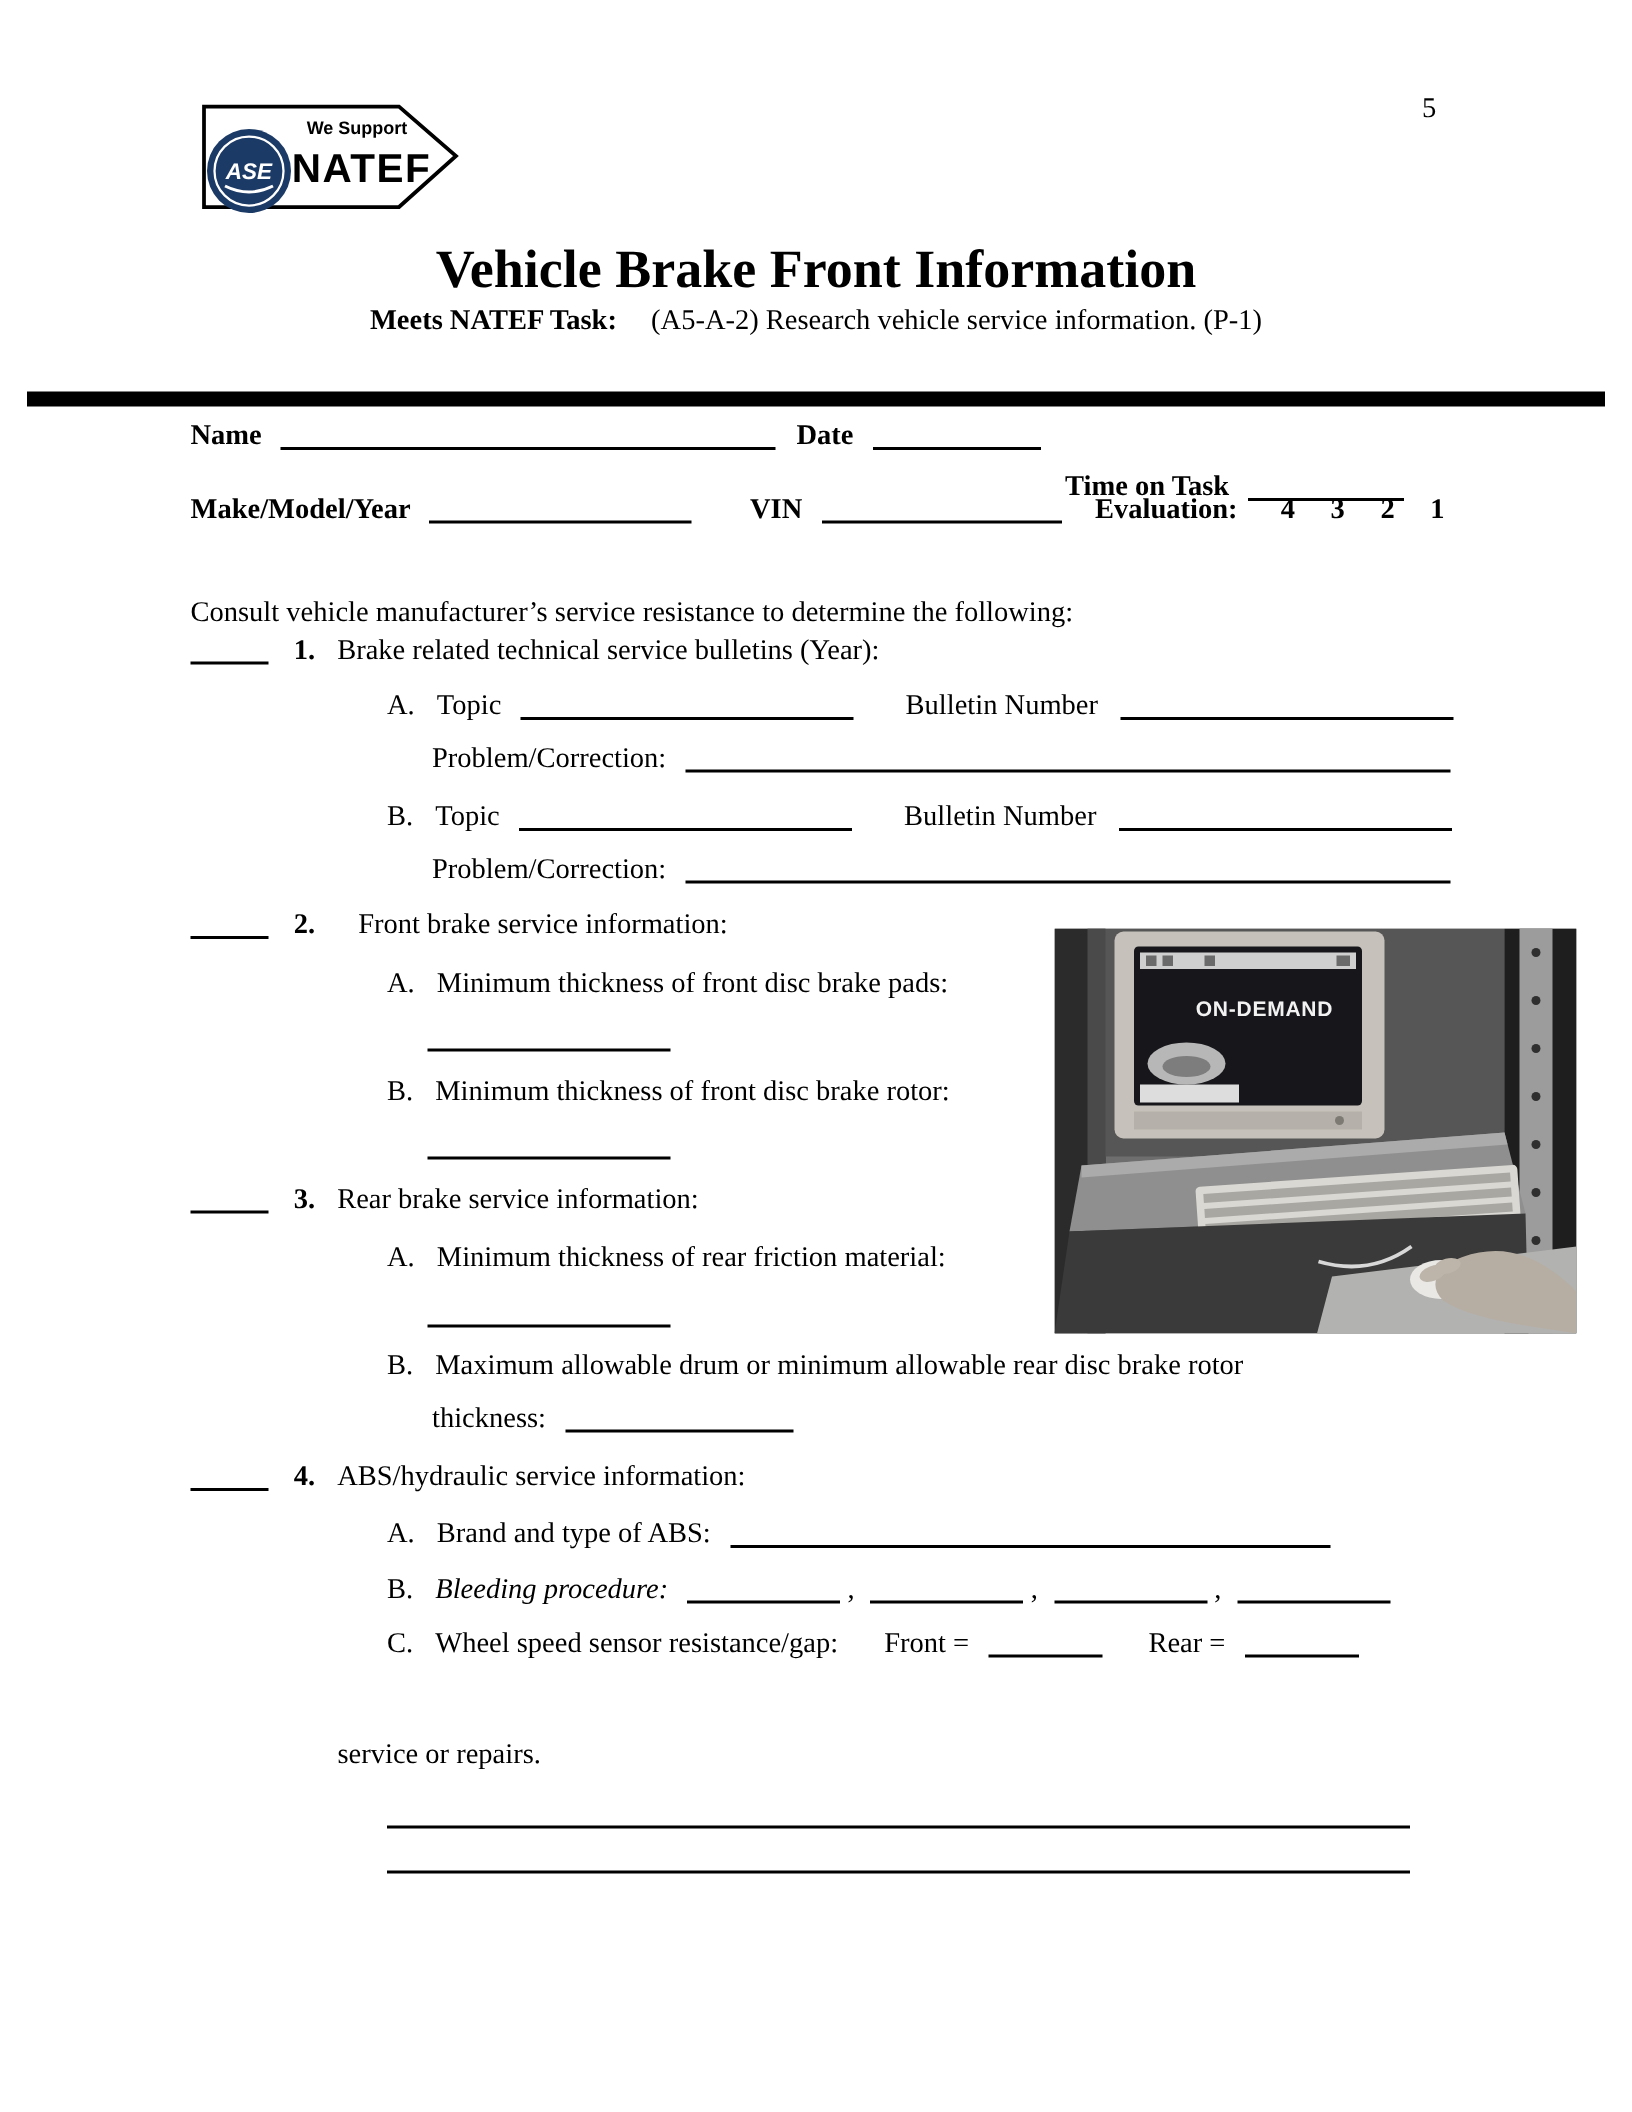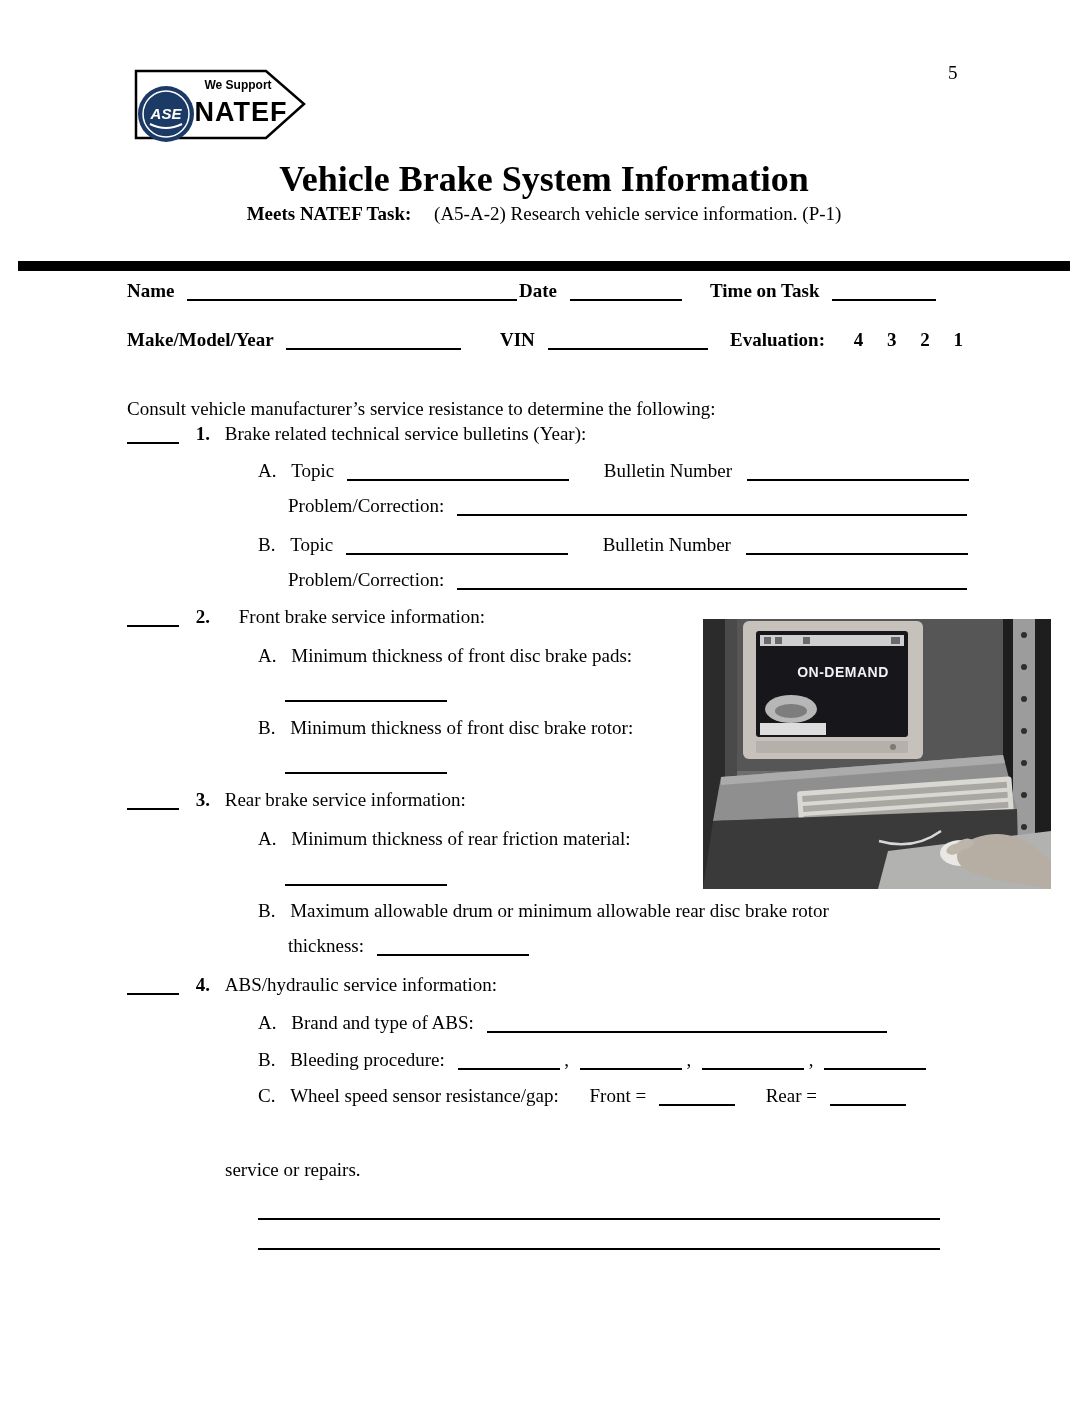--- a/index.html
+++ b/index.html
@@ -68,38 +68,38 @@
   <svg class="abs" style="left:128px; top:58px;" width="182" height="92" viewBox="0 0 182 92">
     <polygon points="8,13 138,13 176,46 138,80 8,80" fill="#ffffff" stroke="#000000" stroke-width="2.5"></polygon>
     <text x="110" y="31" text-anchor="middle" font-family="Liberation Sans, sans-serif" font-size="12" font-weight="bold" fill="#000">We Support</text>
     <text x="113" y="63" text-anchor="middle" font-family="Liberation Sans, sans-serif" font-size="27" font-weight="bold" letter-spacing="1" fill="#000">NATEF</text>
     <circle cx="38" cy="56" r="28" fill="#1c3a66"></circle>
     <circle cx="38" cy="56" r="23" fill="none" stroke="#ffffff" stroke-width="1.5"></circle>
     <text x="38" y="61" text-anchor="middle" font-family="Liberation Sans, sans-serif" font-size="15" font-style="italic" font-weight="bold" fill="#ffffff">ASE</text>
     <path d="M 22,66 q 16,8 32,0" stroke="#ffffff" stroke-width="2" fill="none"></path>
   </svg>
 
-  <div class="title">Vehicle Brake System Information</div>
+  <div class="title">Vehicle Brake Front Information</div>
   <div class="subtitle">
     <span class="b">Meets NATEF Task:</span>
     <span style="margin-left:18px">(A5-A-2) Research vehicle service information. (P-1)</span>
   </div>
 
   <div class="rule"></div>
 
   <div class="line" style="top:279px; left:127px; width:840px;">
     <span class="abs" style="left:0;">
       <span class="b">Name</span>
       <span class="blank" style="width:330px; margin-left:8px;"></span>
     </span>
-    <span class="abs" style="left:392px;">
+    <span class="abs" style="left:404px;">
       <span class="b">Date</span>
       <span class="blank" style="width:112px; margin-left:8px;"></span>
     </span>
-    <span class="abs" style="left:583px;">
+    <span class="abs" style="left:583px;margin-top:34px;">
       <span class="b">Time on Task</span>
       <span class="blank" style="width:104px; margin-left:8px;"></span>
     </span>
   </div>
 
   <div class="line" style="top:328px; left:127px; width:840px;">
     <span class="abs" style="left:0;">
       <span class="b">Make/Model/Year</span>
       <span class="blank" style="width:175px; margin-left:8px;"></span>
     </span>
@@ -199,21 +199,21 @@
   </div>
 
   <div class="line" style="top:1011px; left:258px;">
     <span>A.</span>
     <span style="margin-left:10px;">Brand and type of ABS:</span>
     <span class="blank" style="width:400px; margin-left:8px;"></span>
   </div>
 
   <div class="line" style="top:1048px; left:258px;">
     <span>B.</span>
-    <span style="margin-left:10px;">Bleeding procedure:</span>
+    <span style="margin-left:10px;font-style:italic;">Bleeding procedure:</span>
     <span class="blank" style="width:102px; margin-left:8px;"></span>
     <span>,</span>
     <span class="blank" style="width:102px; margin-left:6px;"></span>
     <span>,</span>
     <span class="blank" style="width:102px; margin-left:6px;"></span>
     <span>,</span>
     <span class="blank" style="width:102px; margin-left:6px;"></span>
   </div>
 
   <div class="line" style="top:1084px; left:258px;">

